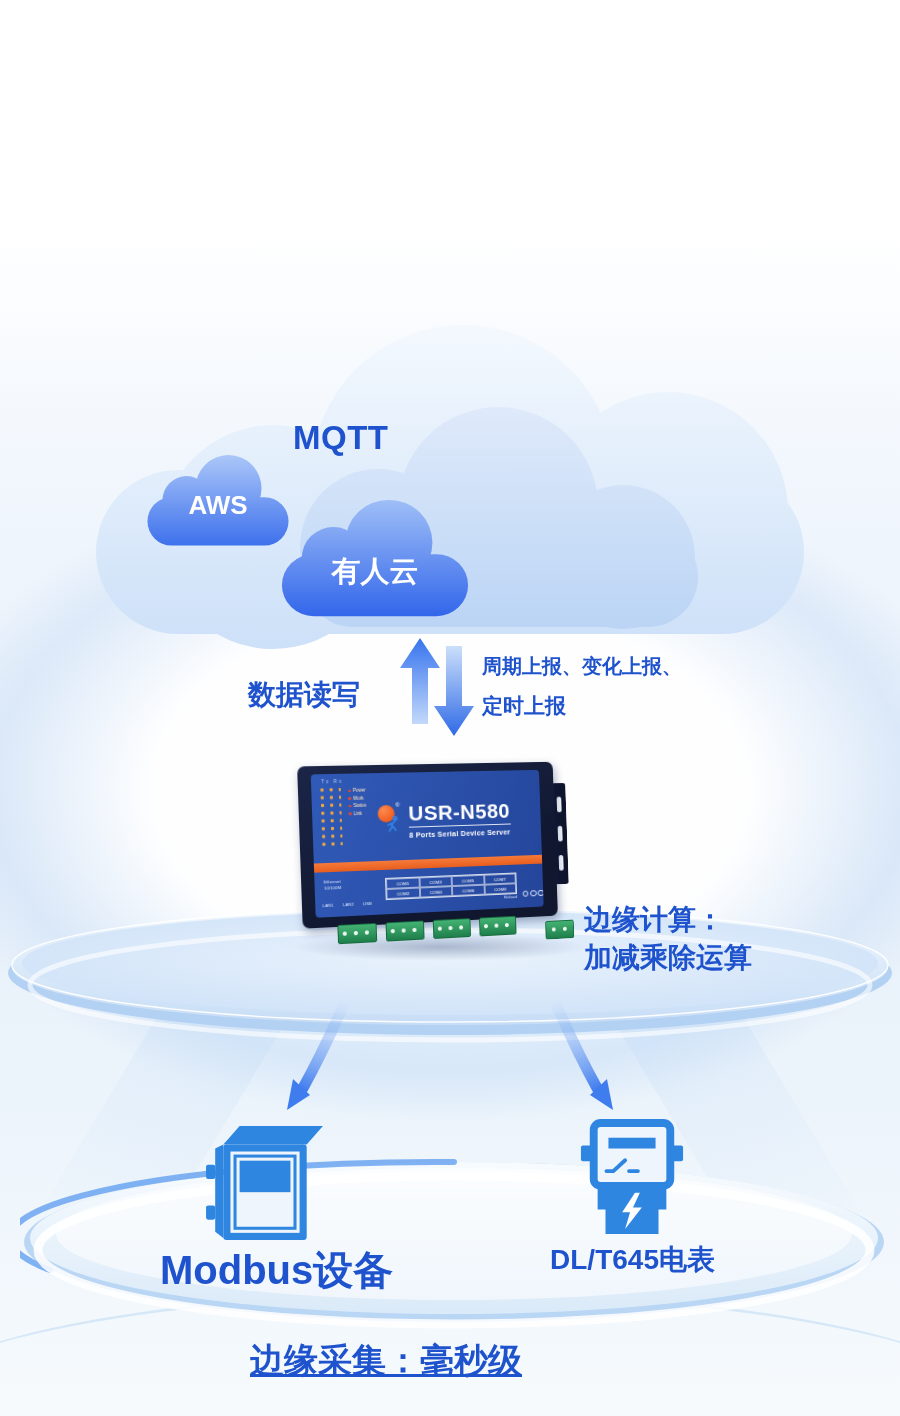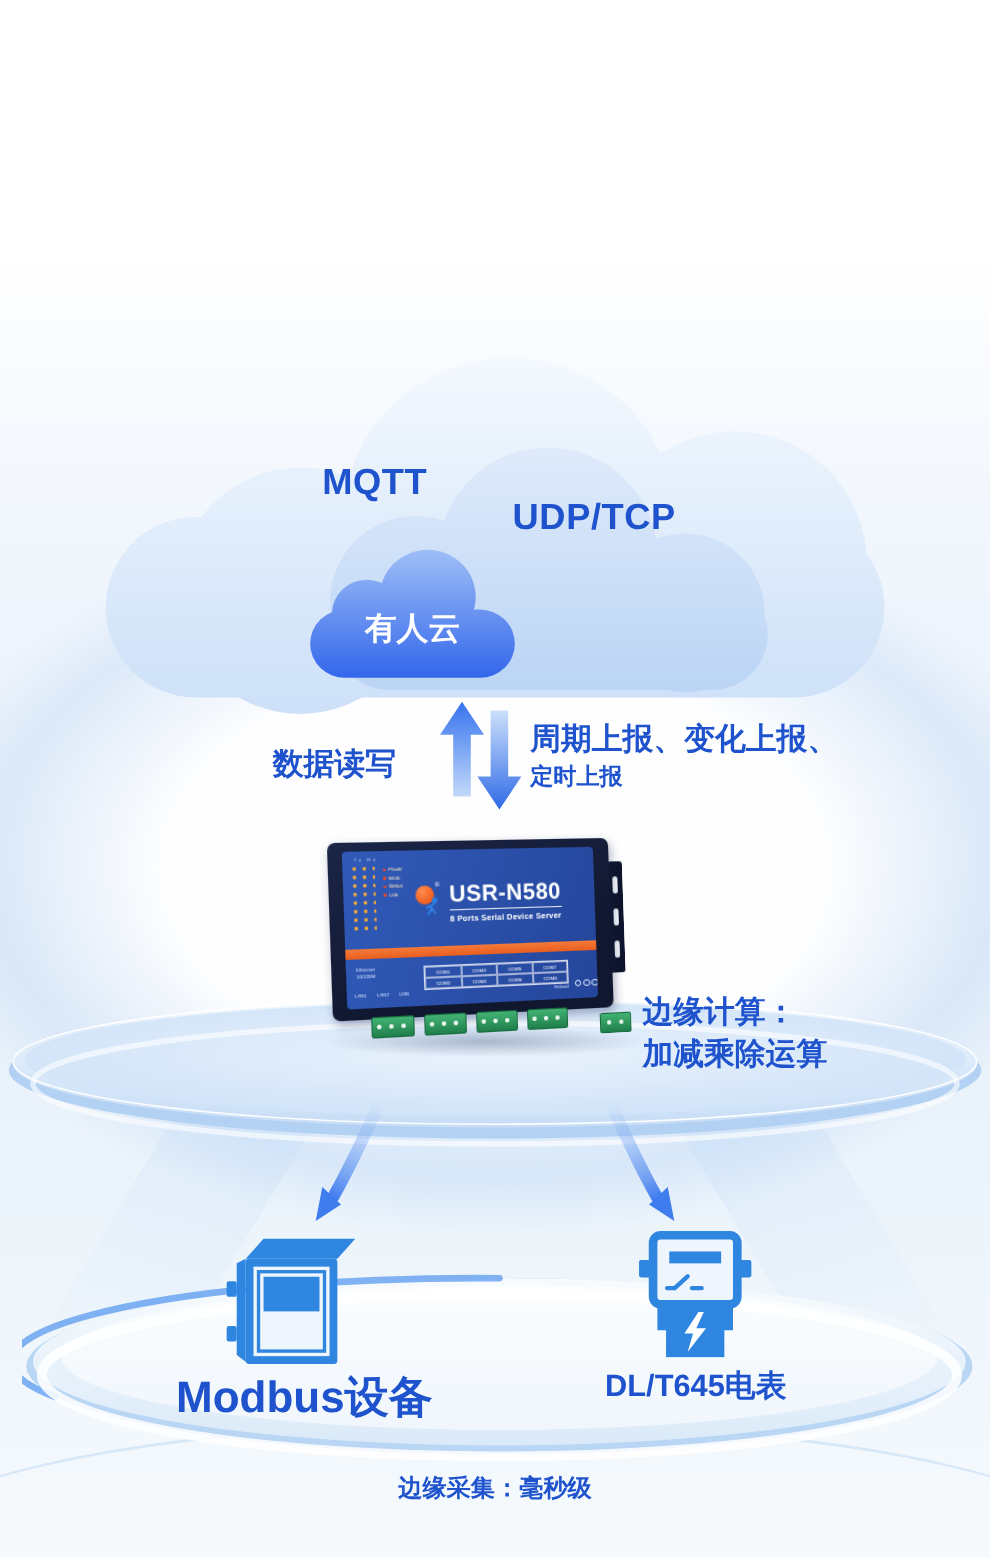--- a/index.html
+++ b/index.html
@@ -110,22 +110,37 @@
     </g>
     <g fill="url(#midG)" opacity="0.9">
       <circle cx="300" cy="225" r="78"></circle>
       <circle cx="420" cy="185" r="100"></circle>
       <circle cx="545" cy="235" r="72"></circle>
       <rect x="225" y="205" width="395" height="100" rx="50"></rect>
     </g>
   </svg>
 
   <div class="t h proto" style="left:293px;top:419px;font-size:33px;">MQTT</div>
-  <div class="t h proto" style="left:466px;top:451px;font-size:33px;">UDP/TCP</div>
-
+
+  <div class="svg-abs" style="left:143px;top:452px;width:150px;height:98px;">
+    <svg width="150" height="98" viewBox="0 0 200 130" preserveAspectRatio="none">
+      <defs>
+          <linearGradient id="g1" gradientUnits="userSpaceOnUse" x1="0" y1="6" x2="0" y2="128">
+        <stop offset="0" stop-color="#a9c5f8"></stop>
+            <stop offset="1" stop-color="#3a6eec"></stop>
+          </linearGradient>
+        </defs>
+      <g fill="url(#g1)">
+        <circle cx="58" cy="64" r="32"></circle>
+          <circle cx="114" cy="48" r="44"></circle>
+        <rect x="6" y="60" width="188" height="64" rx="32"></rect>
+      </g>
+    </svg>
+    <div class="cloud-label" style="top:38px;font-size:26px;">AWS</div>
+  </div>
 
   <div class="svg-abs" style="left:276px;top:496px;width:198px;height:126px;">
     <svg width="198" height="126" viewBox="0 0 200 130" preserveAspectRatio="none">
       <defs>
           <linearGradient id="g2" gradientUnits="userSpaceOnUse" x1="0" y1="6" x2="0" y2="128">
         <stop offset="0" stop-color="#9dbdf7"></stop>
             <stop offset="1" stop-color="#2f63ea"></stop>
           </linearGradient>
         </defs>
       <g fill="url(#g2)">
@@ -147,21 +162,21 @@
       <linearGradient id="gDown" gradientUnits="userSpaceOnUse" x1="0" y1="8" x2="0" y2="100">
         <stop offset="0" stop-color="#cfe2fb"></stop>
           <stop offset="1" stop-color="#2f6ae6"></stop>
       </linearGradient>
     </defs>
     <polygon points="22,2 2,32 14,32 14,88 30,88 30,32 42,32" fill="url(#gUp)"></polygon>
     <polygon points="56,100 36,70 48,70 48,10 64,10 64,70 76,70" fill="url(#gDown)"></polygon>
   </svg>
 
   <div class="t h" style="left:248px;top:676px;font-size:28px;">数据读写</div>
-  <div class="t h" style="left:482px;top:653px;font-size:28px;">周期上报、变化上报、</div>
+  <div class="t h" style="left:482px;top:653px;font-size:20px;">周期上报、变化上报、</div>
   <div class="t h" style="left:482px;top:692px;font-size:21px;">定时上报</div>
 
   <svg class="svg-abs" style="left:5px;top:895px;" width="890" height="165" viewBox="0 0 890 165">
     <defs>
       <linearGradient id="plat1" gradientUnits="userSpaceOnUse" x1="0" y1="14" x2="0" y2="130">
         <stop offset="0" stop-color="#f0f7fd"></stop>
           <stop offset="1" stop-color="#c7ddf6"></stop>
       </linearGradient>
       <radialGradient id="plat2" cx="50%" cy="45%" r="65%">
         <stop offset="0" stop-color="#e9f2fc"></stop>
@@ -299,15 +314,15 @@
     <rect x="16" y="5" width="78" height="64" rx="7" fill="#eef5fc" stroke="#2e86e0" stroke-width="8"></rect>
     <rect x="31" y="20" width="48" height="11" fill="#2e86e0"></rect>
     <path d="M36 54 L48 43 M29 54 L36 54 M52 54 L61 54" stroke="#2e86e0" stroke-width="4" stroke-linecap="round" fill="none"></path>
     <polygon points="20,71 90,71 90,93 82,93 82,118 28,118 28,93 20,93" fill="#2e86e0"></polygon>
     <polygon points="58,76 45,96 53,96 48,113 65,91 56,91 63,76" fill="#ffffff"></polygon>
   </svg>
 
   <div class="t h" style="left:160px;top:1243px;width:220px;text-align:center;font-size:40px;">Modbus设备</div>
   <div class="t h" style="left:520px;top:1241px;width:225px;text-align:center;font-size:28px;">DL/T645电表</div>
 
-  <div class="t h" style="left:250px;top:1338px;width:400px;text-align:center;font-size:22px;font-weight:800;">边缘采集：毫秒级</div>
+  <div class="t h" style="left:250px;top:1338px;width:400px;text-align:left;font-size:34px;font-weight:800;text-decoration:underline;">边缘采集：毫秒级</div>
 
 </div>
 
 </body></html>

